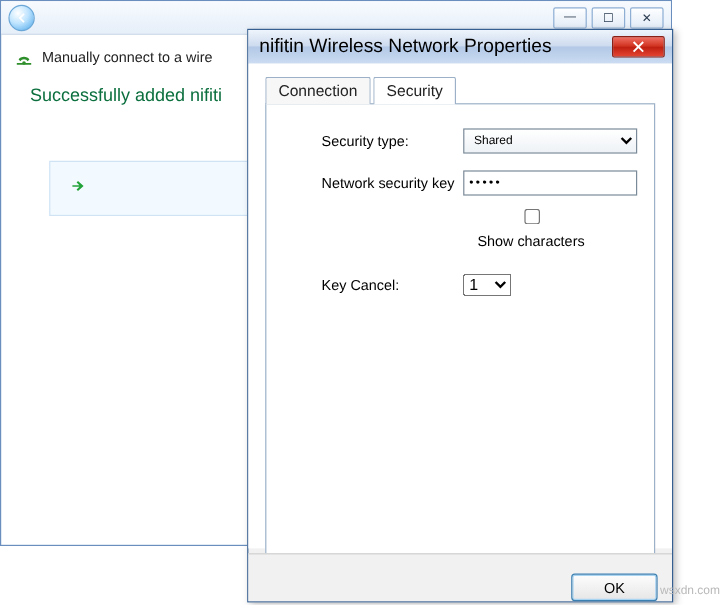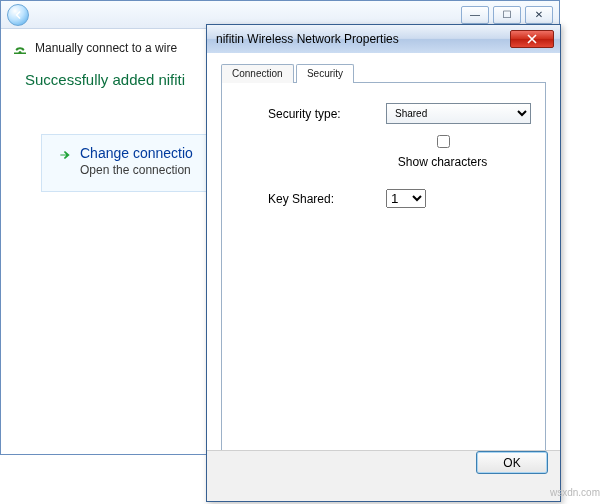--- a/index.html
+++ b/index.html
@@ -20,36 +20,36 @@
   .wiz-heading { color:#0b6f3e; font-size:15px; padding:4px 24px 16px 24px; }
   .wiz-action { margin:30px 24px 0 40px; border:1px solid #cfe3f5; background:#f3faff; padding:10px 16px 14px 16px; display:flex; align-items:flex-start; gap:8px;}
   .wiz-action .arrow { margin-top:3px; }
   .wiz-action .arrow svg{ width:14px;height:14px; fill:#22a33a;}
   .wiz-action .act-title{ color:#003a9d; font-size:14px;}
   .wiz-action .act-sub{ color:#3b3b3b; margin-top:2px;}
 
   
   .dlg { position:absolute; left:206px; top:24px; width:355px; height:478px; border:1px solid #365f91; background:#f1f1f1; box-shadow:2px 2px 6px rgba(0,0,0,.25);}
   .dlg-titlebar { height:28px; background:linear-gradient(#eef4fb,#cddbef 48%,#b2c8e6 50%,#cbdcf2); display:flex; align-items:center; padding:0 6px; color:#000; position:relative;}
-  .dlg-title { font-size:12px; margin-left:3px;}
+  .dlg-title { font-size:16px; margin-left:3px;}
   .dlg-close { margin-left:auto; width:44px; height:18px; border-radius:2px; background:linear-gradient(#ef6f63,#d0311e 48%,#bd1d0e 50%,#e34533); border:1px solid #8a2015; display:flex;align-items:center;justify-content:center;color:#fff;font-weight:bold;font-size:11px;}
   .dlg-body { position:absolute; top:28px; left:0; right:0; bottom:44px; background:#fff; padding:10px 14px;}
   .tabs { position:relative; }
-  .tab { display:inline-block; border:1px solid #9cb1c8; border-bottom:none; padding:3px 10px 4px 10px; background:#f7f7f7; position:relative; top:1px; margin-right:-1px; border-radius:2px 2px 0 0; font-size:10px; color:#222;}
+  .tab { display:inline-block; border:1px solid #9cb1c8; border-bottom:none; padding:3px 10px 4px 10px; background:#f7f7f7; position:relative; top:1px; margin-right:-1px; border-radius:2px 2px 0 0; font-size:13px; color:#222;}
   .tab.active { background:#fff; z-index:2;}
   .tab-pane { border:1px solid #9cb1c8; background:#fff; padding:20px 14px 10px 14px; height:380px; margin-top:0;}
   .form-row { display:flex; align-items:center; margin-bottom:14px; font-size:12px; color:#000;}
   .form-row .lbl { width:118px;margin-left:32px; }
   .form-row .ctl { flex:1; }
   select.ctl, input.ctl { width:160px; height:21px; font-size:10px; border:1px solid #7a8a99; background:linear-gradient(#fff,#eef2f6); padding-left:4px;}
   input.ctl.password { width:160px; background:#fff; font-family:inherit; letter-spacing:2px;}
   .chk-row { margin-left:118px; font-size:12px; display:flex; align-items:center; gap:4px; margin-top:-6px; margin-bottom:20px;flex-direction:column;}
   .chk-row input { width:13px;height:13px;}
   .keyidx select { width:40px;}
-  .dlg-buttons { position:absolute; bottom:0; left:0; right:0; height:51px; background:#f1f1f1; border-top:1px solid #d0d0d0; display:flex; justify-content:flex-end; align-items:flex-start; padding:0 12px; gap:24px;}
+  .dlg-buttons { position:absolute; bottom:0; left:0; right:0; height:40px; background:#f1f1f1; border-top:1px solid #d0d0d0; display:flex; justify-content:flex-end; align-items:flex-end; padding:0 12px; gap:24px;}
   .btn { width:72px; height:23px; border:1px solid #8b8b8b; background:linear-gradient(#fdfdfd,#e6e6e6); border-radius:3px; font-size:12px;}
   .btn.primary { border:1px solid #3c7fb1; box-shadow:0 0 0 1px #a8d4f2 inset;}
 
   .watermark { position:absolute; right:0; bottom:6px; font-size:10px; color:#b9b9b9; }
 </style>
 </head>
 <body>
 
 <div class="stage">
 
@@ -76,24 +76,20 @@
         </span>
         <span>Manually connect to a wire</span>
       </div>
       <div class="wiz-heading">Successfully added nifiti</div>
       <div class="wiz-action">
         <span class="arrow">
           <svg viewBox="0 0 24 24">
               <path d="M4 11h10l-4-4 2-2 8 7-8 7-2-2 4-4H4z"></path>
             </svg>
         </span>
-        <div>
-          <div class="act-title">Change connectio</div>
-          <div class="act-sub">Open the connection</div>
-        </div>
       </div>
     </div>
   </div>
 
   <div class="dlg">
     <div class="dlg-titlebar">
       <span class="dlg-title">nifitin Wireless Network Properties</span>
       <div class="dlg-close">
         <svg width="10" height="10" viewBox="0 0 10 10">
             <path stroke="#fff" stroke-width="1.6" d="M1 1l8 8M9 1l-8 8"></path>
@@ -107,28 +103,32 @@
         <div class="tab-pane">
 
           <div class="form-row">
             <span class="lbl">Security type:</span>
             <select class="ctl">
               <option>Shared</option>
             </select>
           </div>
 
 
+          <div class="form-row">
+            <span class="lbl">Network security key</span>
+            <input class="ctl password" type="text" value="•••••" style="">
+          </div>
 
           <div class="chk-row">
             <input type="checkbox" style="">
             <span>Show characters</span>
           </div>
 
           <div class="form-row keyidx">
-            <span class="lbl">Key Shared:</span>
+            <span class="lbl">Key Cancel:</span>
             <select>
               <option>1</option>
             </select>
           </div>
 
         </div>
       </div>
     </div>
     <div class="dlg-buttons">
       <button class="btn primary">OK</button>

